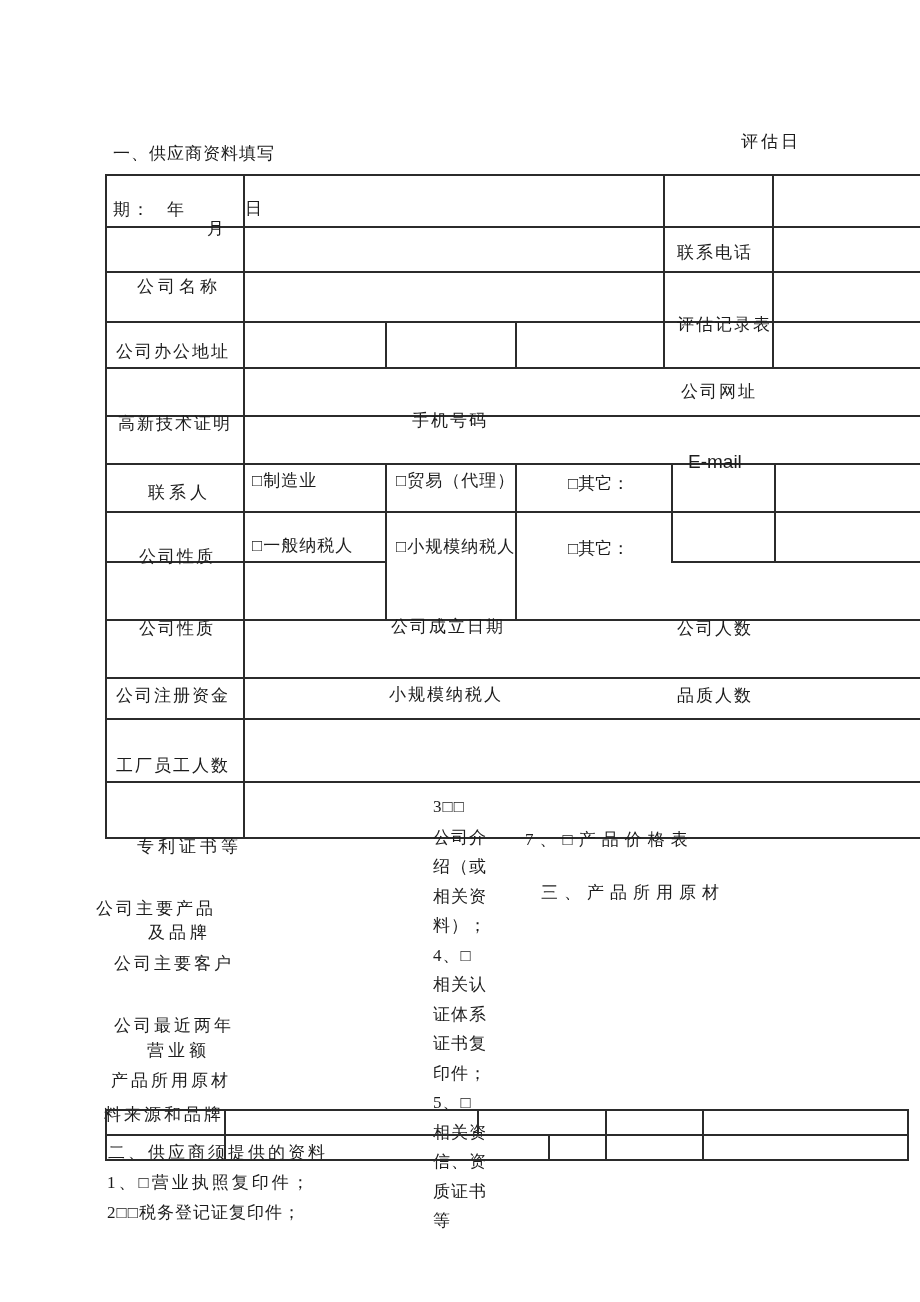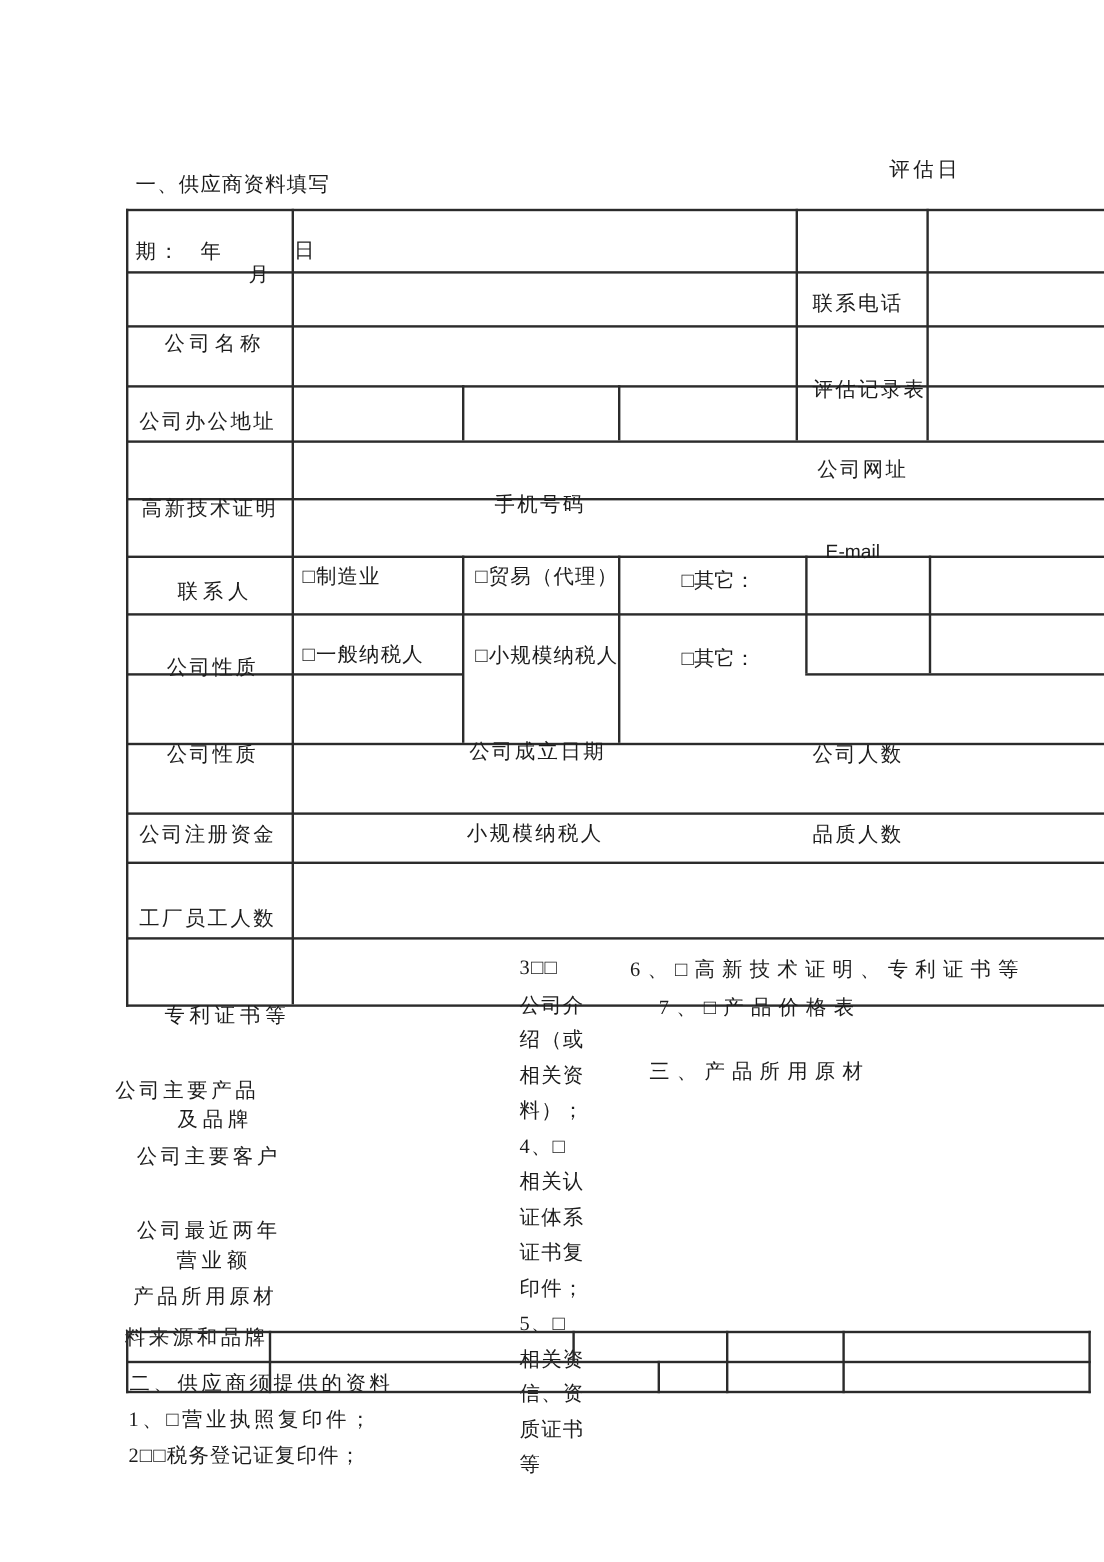--- a/index.html
+++ b/index.html
@@ -82,21 +82,21 @@
   <div class="t sp3" style="left:114px;top:955px">公司主要客户</div>
   <div class="t sp3" style="left:114px;top:1017px">公司最近两年</div>
   <div class="t sp4" style="left:147px;top:1042px">营业额</div>
   <div class="t sp3" style="left:111px;top:1072px">产品所用原材</div>
   <div class="t sp3" style="left:104px;top:1106px">料来源和品牌</div>
 
   <div class="t" style="left:677px;top:244px">联系电话</div>
   <div class="t" style="left:677px;top:316px">评估记录表</div>
   <div class="t" style="left:681px;top:383px">公司网址</div>
   <div class="t" style="left:412px;top:412px">手机号码</div>
-  <div class="t sans" style="left:688px;top:452px;font-size:16px">E-mail</div>
+  <div class="t sans" style="left:688px;top:452px;font-size:19px">E-mail</div>
   <div class="t" style="left:391px;top:618px">公司成立日期</div>
   <div class="t" style="left:677px;top:620px">公司人数</div>
   <div class="t" style="left:389px;top:686px">小规模纳税人</div>
   <div class="t" style="left:677px;top:687px">品质人数</div>
 
   <div class="t sp1" style="left:252px;top:472px">□制造业</div>
   <div class="t sp1" style="left:396px;top:472px">□贸易（代理）</div>
   <div class="t sp0" style="left:568px;top:475px">□其它：</div>
   <div class="t sp1" style="left:252px;top:537px">□一般纳税人</div>
   <div class="t sp1" style="left:396px;top:538px">□小规模纳税人</div>
@@ -115,22 +115,21 @@
   <div class="t sp1" style="left:433px;top:976px">相关认</div>
   <div class="t sp1" style="left:433px;top:1006px">证体系</div>
   <div class="t sp1" style="left:433px;top:1035px">证书复</div>
   <div class="t sp1" style="left:433px;top:1065px">印件；</div>
   <div class="t sp1" style="left:433px;top:1094px">5、□</div>
   <div class="t sp1" style="left:433px;top:1124px">相关资</div>
   <div class="t sp1" style="left:433px;top:1153px">信、资</div>
   <div class="t sp1" style="left:433px;top:1183px">质证书</div>
   <div class="t sp1" style="left:433px;top:1212px">等</div>
 
-  <div class="t sp6" style="left:525px;top:799px">6、□高新技术证明、专利证书等</div>
-  <div class="t sp6" style="left:549px;top:831px">7、□产品价格表</div>
+  <div class="t sp6" style="left:525px;top:831px">7、□产品价格表</div>
 
   <div class="t sp6" style="left:541px;top:884px">三、产品所用原材</div>
 
   <div class="hl" style="left:105px;top:1109px;width:804px"></div>
   <div class="hl" style="left:105px;top:1134px;width:804px"></div>
   <div class="hl" style="left:105px;top:1159px;width:804px"></div>
   <div class="vl" style="left:105px;top:1109px;height:52px"></div>
   <div class="vl" style="left:224px;top:1109px;height:52px"></div>
   <div class="vl" style="left:477px;top:1109px;height:27px"></div>
   <div class="vl" style="left:548px;top:1134px;height:27px"></div>

